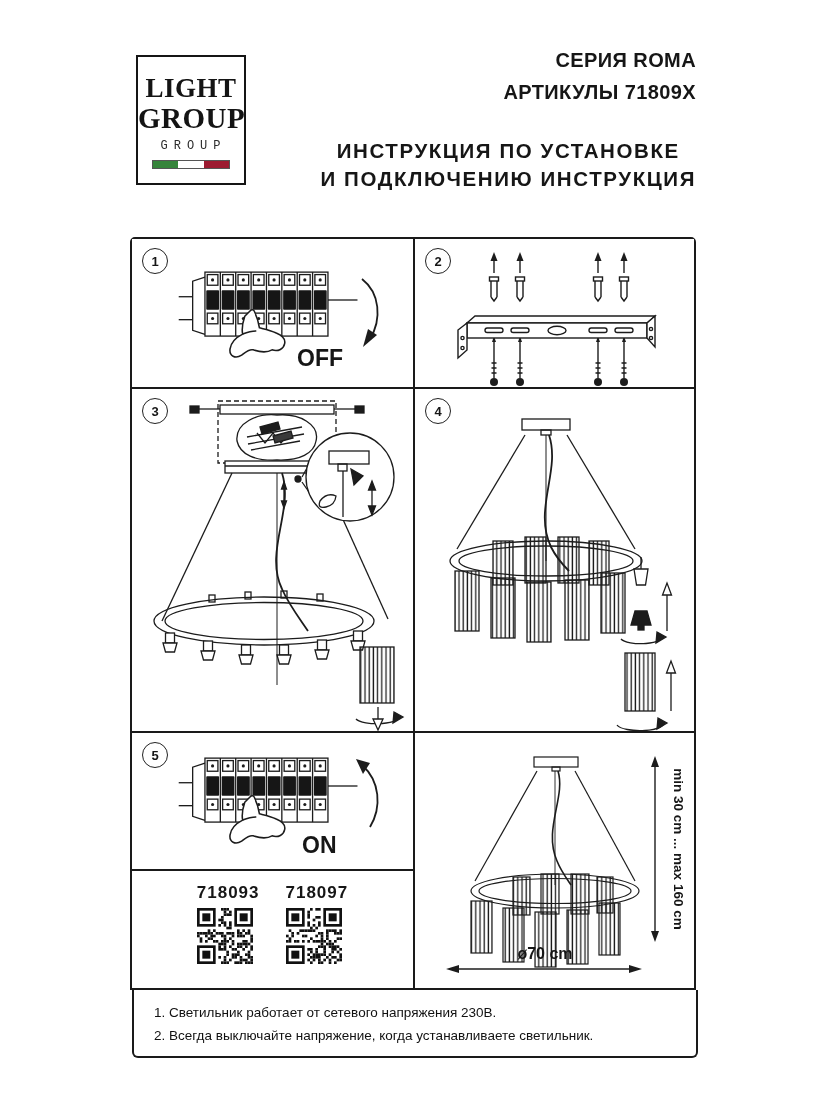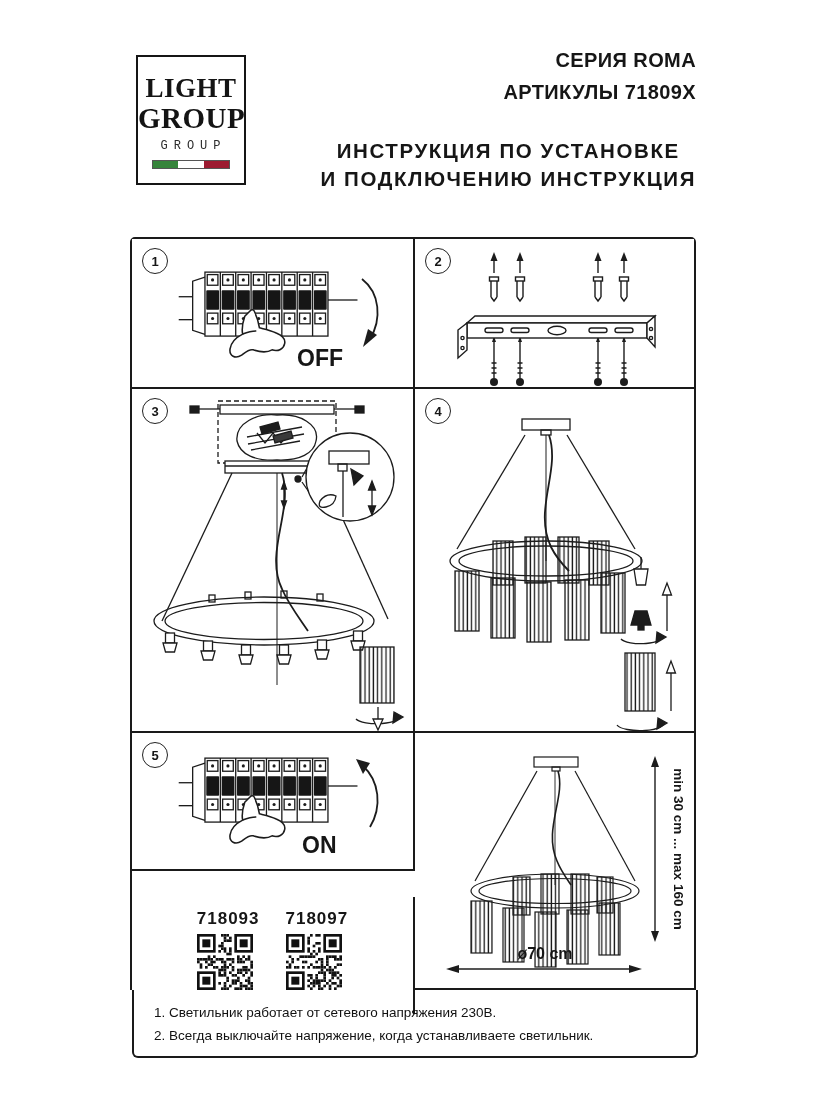--- a/index.html
+++ b/index.html
@@ -23,21 +23,21 @@
 
   
   .grid{position:absolute;left:130px;top:237px;width:566px;height:753px;
         border:2px solid #1a1a1a;box-sizing:border-box;border-radius:5px 5px 0 0;}
   .cell{position:absolute;box-sizing:border-box;background:#fff;}
   .c1{left:0;top:0;width:283px;height:150px;border-right:2px solid #1a1a1a;border-bottom:2px solid #1a1a1a;}
   .c2{left:283px;top:0;width:279px;height:150px;border-bottom:2px solid #1a1a1a;}
   .c3{left:0;top:150px;width:283px;height:344px;border-right:2px solid #1a1a1a;border-bottom:2px solid #1a1a1a;}
   .c4{left:283px;top:150px;width:279px;height:344px;border-bottom:2px solid #1a1a1a;}
   .c5{left:0;top:494px;width:283px;height:138px;border-right:2px solid #1a1a1a;border-bottom:2px solid #1a1a1a;}
-  .cqr{left:0;top:632px;width:283px;height:117px;border-right:2px solid #1a1a1a;margin-top:26px;}
+  .cqr{left:0;top:632px;width:283px;height:117px;border-right:2px solid #1a1a1a;}
   .cdim{left:283px;top:494px;width:279px;height:255px;}
 
   .step-num{position:absolute;left:10px;top:9px;width:24px;height:24px;border:1.6px solid #222;
             border-radius:50%;display:flex;align-items:center;justify-content:center;
             font-size:13px;font-weight:700;background:#fff;z-index:2;}
   .cell svg{display:block;}
 
   
   .qr-row{display:flex;justify-content:center;gap:26px;padding-top:12px;}
   .qr-item{text-align:center;}

